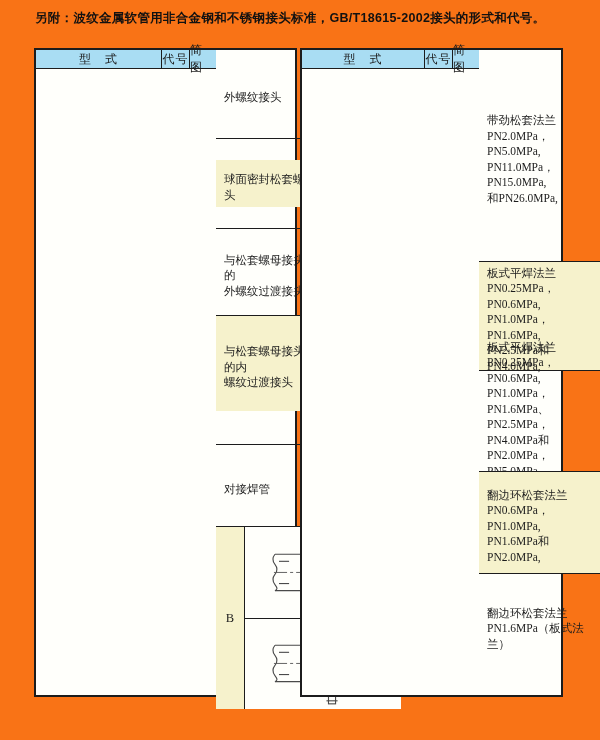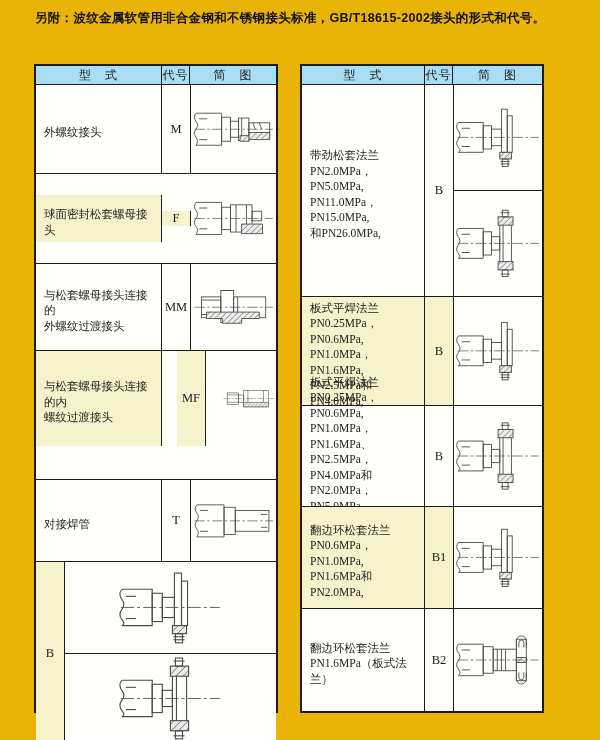--- a/index.html
+++ b/index.html
@@ -1,31 +1,31 @@
 <!DOCTYPE html>
 <html style="--header-bg: #a9ddf3; --highlight-bg: #f6f2cc; --border: #1c1c1c; --cell-bg: #fffffb; --diagram-stroke: #4a4a4a;"><head>
 <meta charset="utf-8">
 <style>
   html,body{margin:0;padding:0;}
   body{
     width:600px;height:740px;background:#ffffff;
     font-family:"Liberation Sans",sans-serif;
     -webkit-font-smoothing:antialiased;
   }
-  .page{position:relative;width:600px;height:740px;background:#eab308;overflow:hidden;}
+  .page{position:relative;width:600px;height:740px;background:#f97316;overflow:hidden;}
   .title{
     position:absolute;left:35px;top:10px;width:540px;
     font-size:12.5px;font-weight:600;color:#111;letter-spacing:.3px;
     font-family:"Liberation Sans",sans-serif;
   }
   .subtable{
-    position:absolute;top:64px;height:649px;width:244px;
+    position:absolute;top:48px;height:649px;width:263px;
     border:2px solid var(--border,#1c1c1c);box-sizing:border-box;
     background:var(--cell-bg,#fffffb);
-    display:flex;flex-direction:column;
+    display:flex;flex-direction:row;
   }
   .subtable.left{left:34px;}
   .subtable.right{left:300px;}
   .thead{
     display:flex;height:19px;flex:0 0 19px;
     background:var(--header-bg,#a9ddf3);
     border-bottom:1px solid var(--border,#1c1c1c);
     box-sizing:border-box;
   }
   .th{

